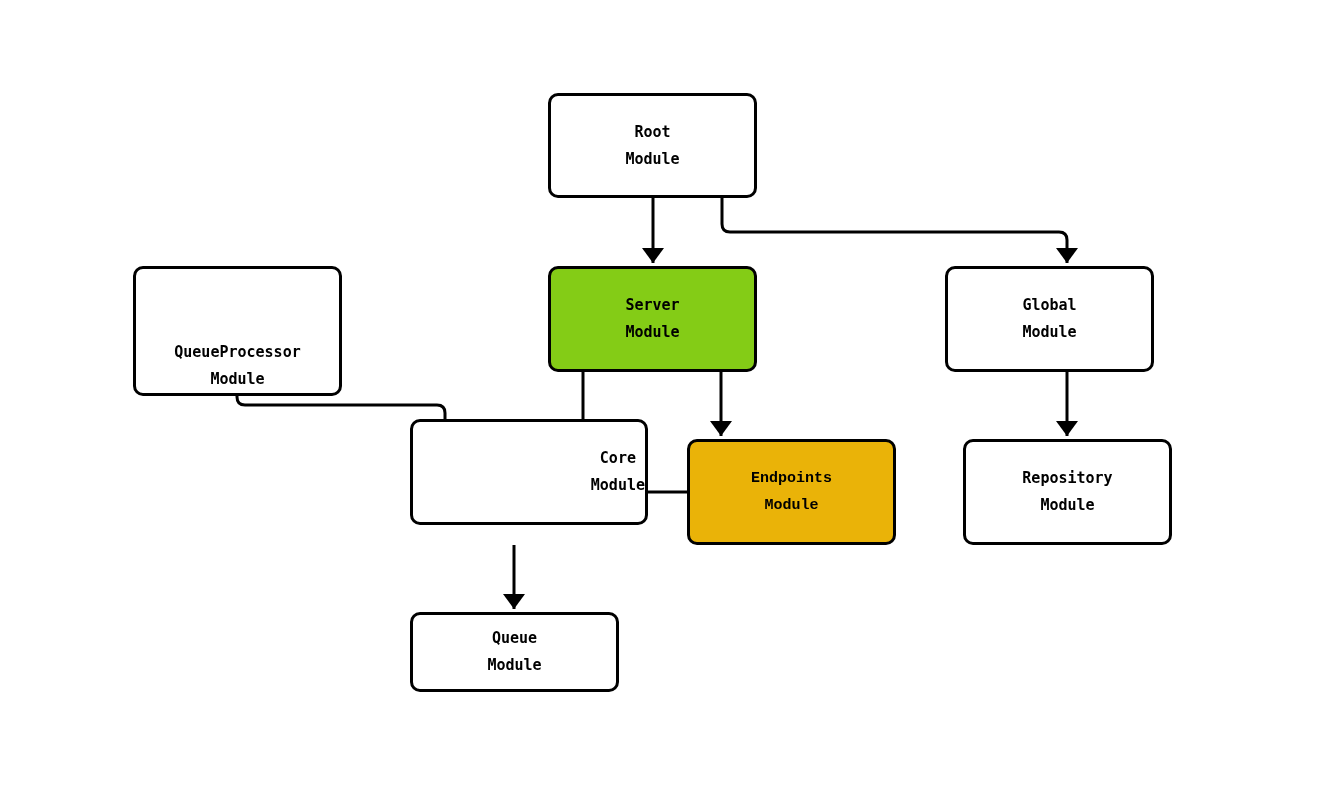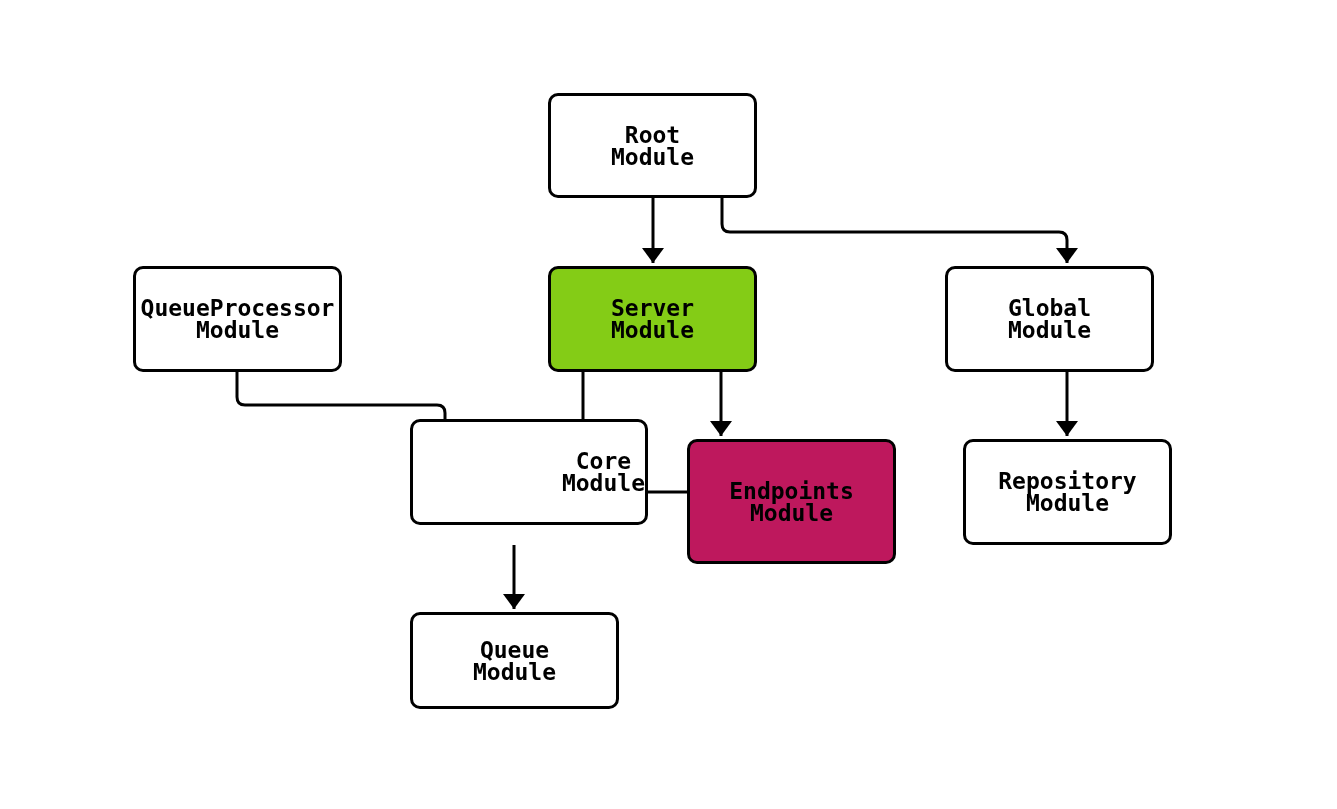--- a/index.html
+++ b/index.html
@@ -32,22 +32,22 @@
     box-sizing: border-box;
     border: 3px solid #000000;
     border-radius: 10px;
     background: #ffffff;
     display: flex;
     align-items: center;
     justify-content: center;
     text-align: center;
   }
   .node-label {
-    font-size: 23px;
-    line-height: 22px;
+    font-size: 15px;
+    line-height: 27px;
     font-weight: bold;
     color: #000000;
     white-space: pre-line;
   }
 </style>
 </head>
 <body>
 
 <div class="canvas">
   <svg id="edge-layer" width="1337" height="809" viewBox="0 0 1337 809" xmlns="http://www.w3.org/2000/svg">
@@ -63,42 +63,42 @@
       <path class="edge" d="M721,372 L721,436" stroke="#000000" marker-end="url(#arrowhead)"></path>
       <path class="edge" d="M687,492 L622,492" stroke="#000000" marker-end="url(#arrowhead)"></path>
       <path class="edge" d="M1067,372 L1067,436" stroke="#000000" marker-end="url(#arrowhead)"></path>
       <path class="edge" d="M514,545 L514,609" stroke="#000000" marker-end="url(#arrowhead)"></path>
     </svg>
   <div id="node-layer">
       <div class="node" style="left: 548px; top: 93px; width: 209px; height: 105px; background: rgb(255, 255, 255); border-color: rgb(0, 0, 0);">
     <div class="node-label">Root
 Module</div>
   </div>
-      <div class="node" style="left: 133px; top: 266px; width: 209px; height: 106px; background: rgb(255, 255, 255); border-color: rgb(0, 0, 0);">
+      <div class="node" style="left: 133px; top: 266px; width: 209px; height: 130px; background: rgb(255, 255, 255); border-color: rgb(0, 0, 0); align-items: flex-end;">
     <div class="node-label">QueueProcessor
 Module</div>
   </div>
       <div class="node" style="left: 548px; top: 266px; width: 209px; height: 106px; background: #84cc16; border-color: rgb(0, 0, 0);">
     <div class="node-label">Server
 Module</div>
   </div>
       <div class="node" style="left: 945px; top: 266px; width: 209px; height: 106px; background: rgb(255, 255, 255); border-color: rgb(0, 0, 0);">
     <div class="node-label">Global
 Module</div>
   </div>
       <div class="node" style="left: 410px; top: 419px; width: 238px; height: 106px; background: rgb(255, 255, 255); border-color: rgb(0, 0, 0); justify-content: flex-end;">
     <div class="node-label">Core
 Module</div>
   </div>
-      <div class="node" style="left: 687px; top: 439px; width: 209px; height: 125px; background: #be185d; border-color: rgb(0, 0, 0);">
+      <div class="node" style="left: 687px; top: 439px; width: 209px; height: 106px; background: #eab308; border-color: rgb(0, 0, 0); font-family: Liberation Mono, monospace;">
     <div class="node-label">Endpoints
 Module</div>
   </div>
       <div class="node" style="left: 963px; top: 439px; width: 209px; height: 106px; background: rgb(255, 255, 255); border-color: rgb(0, 0, 0); justify-content: center;">
     <div class="node-label">Repository
 Module</div>
   </div>
-      <div class="node" style="left: 410px; top: 612px; width: 209px; height: 97px; background: rgb(255, 255, 255); border-color: rgb(0, 0, 0);">
+      <div class="node" style="left: 410px; top: 612px; width: 209px; height: 80px; background: rgb(255, 255, 255); border-color: rgb(0, 0, 0);">
     <div class="node-label">Queue
 Module</div>
   </div>
     </div>
 </div>
 
 </body></html>

